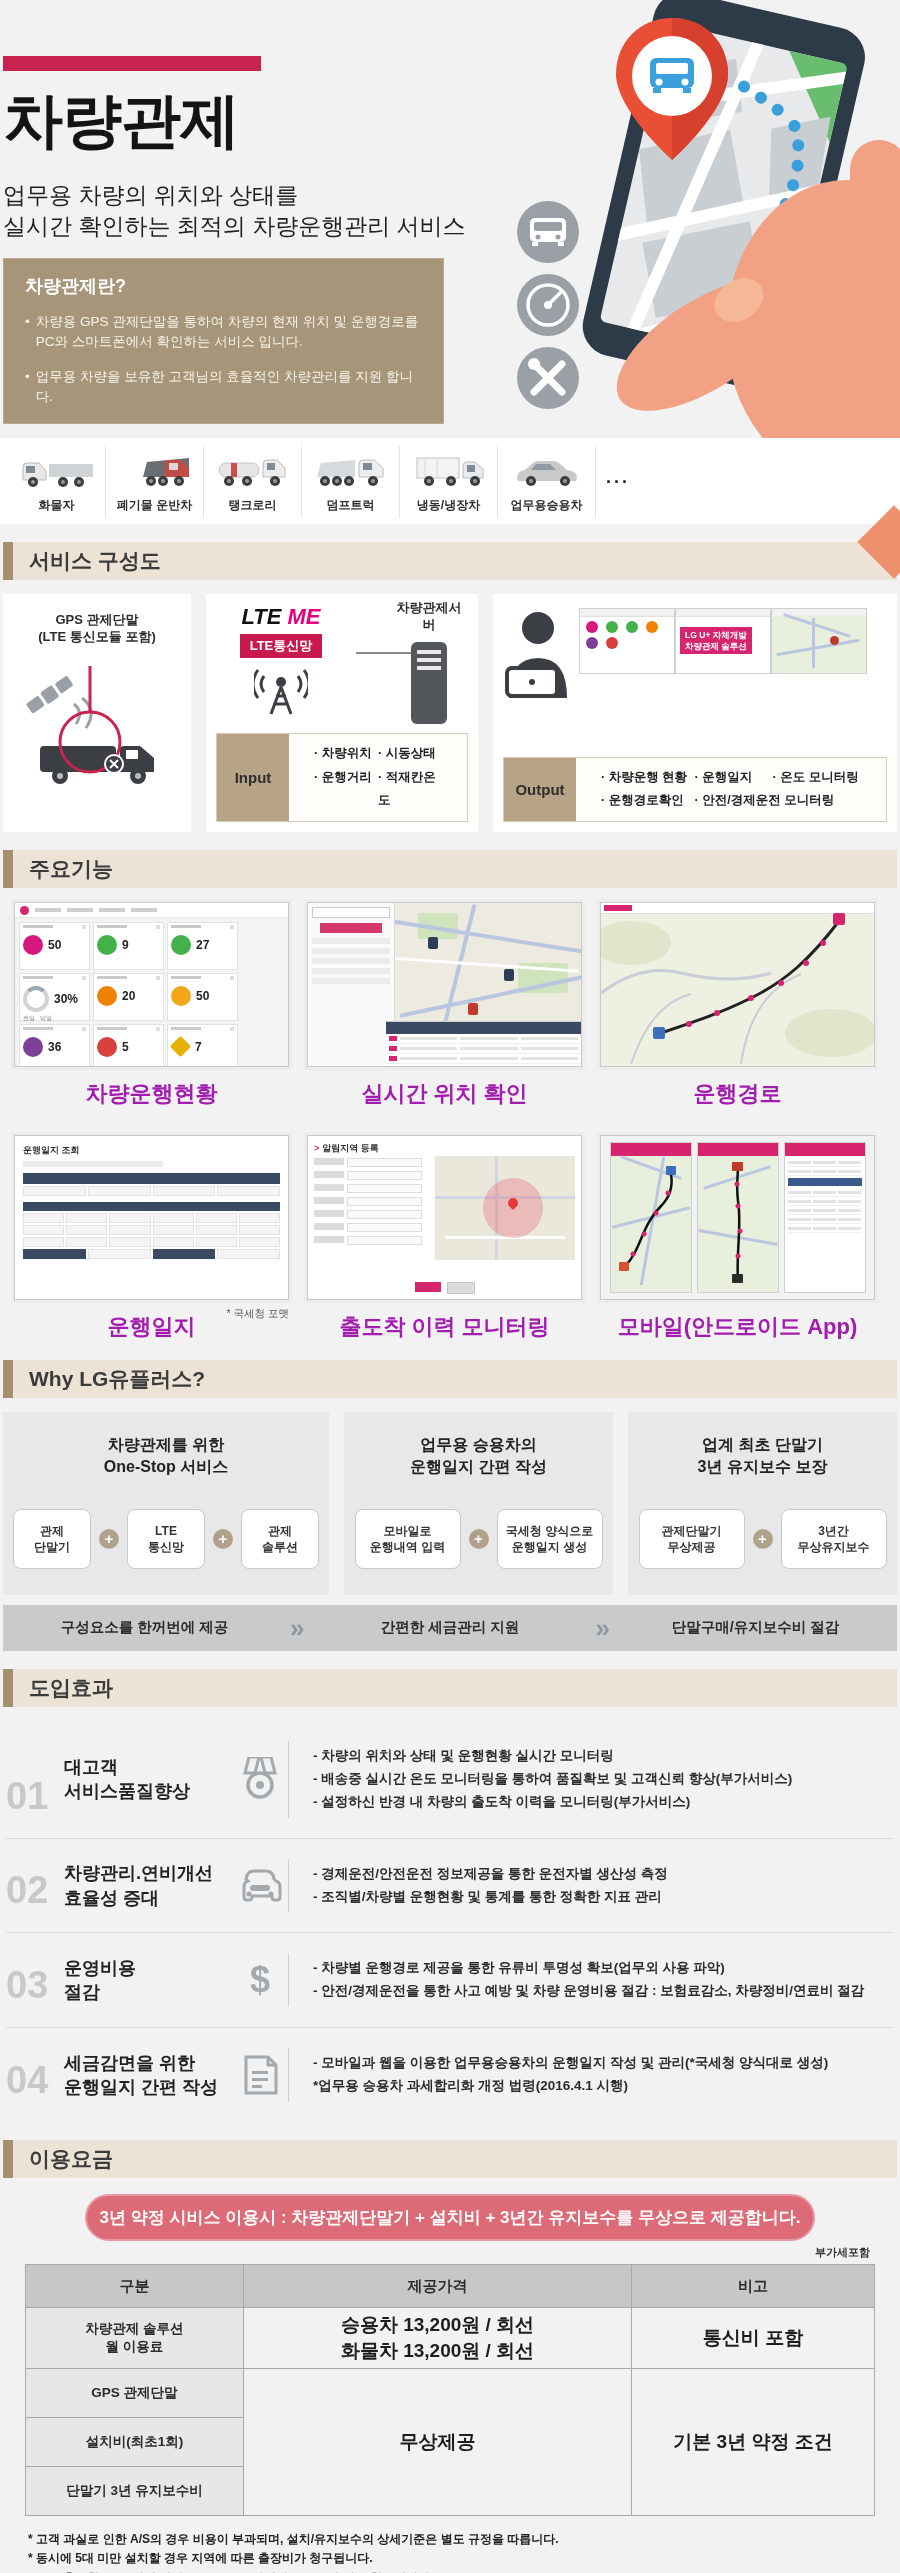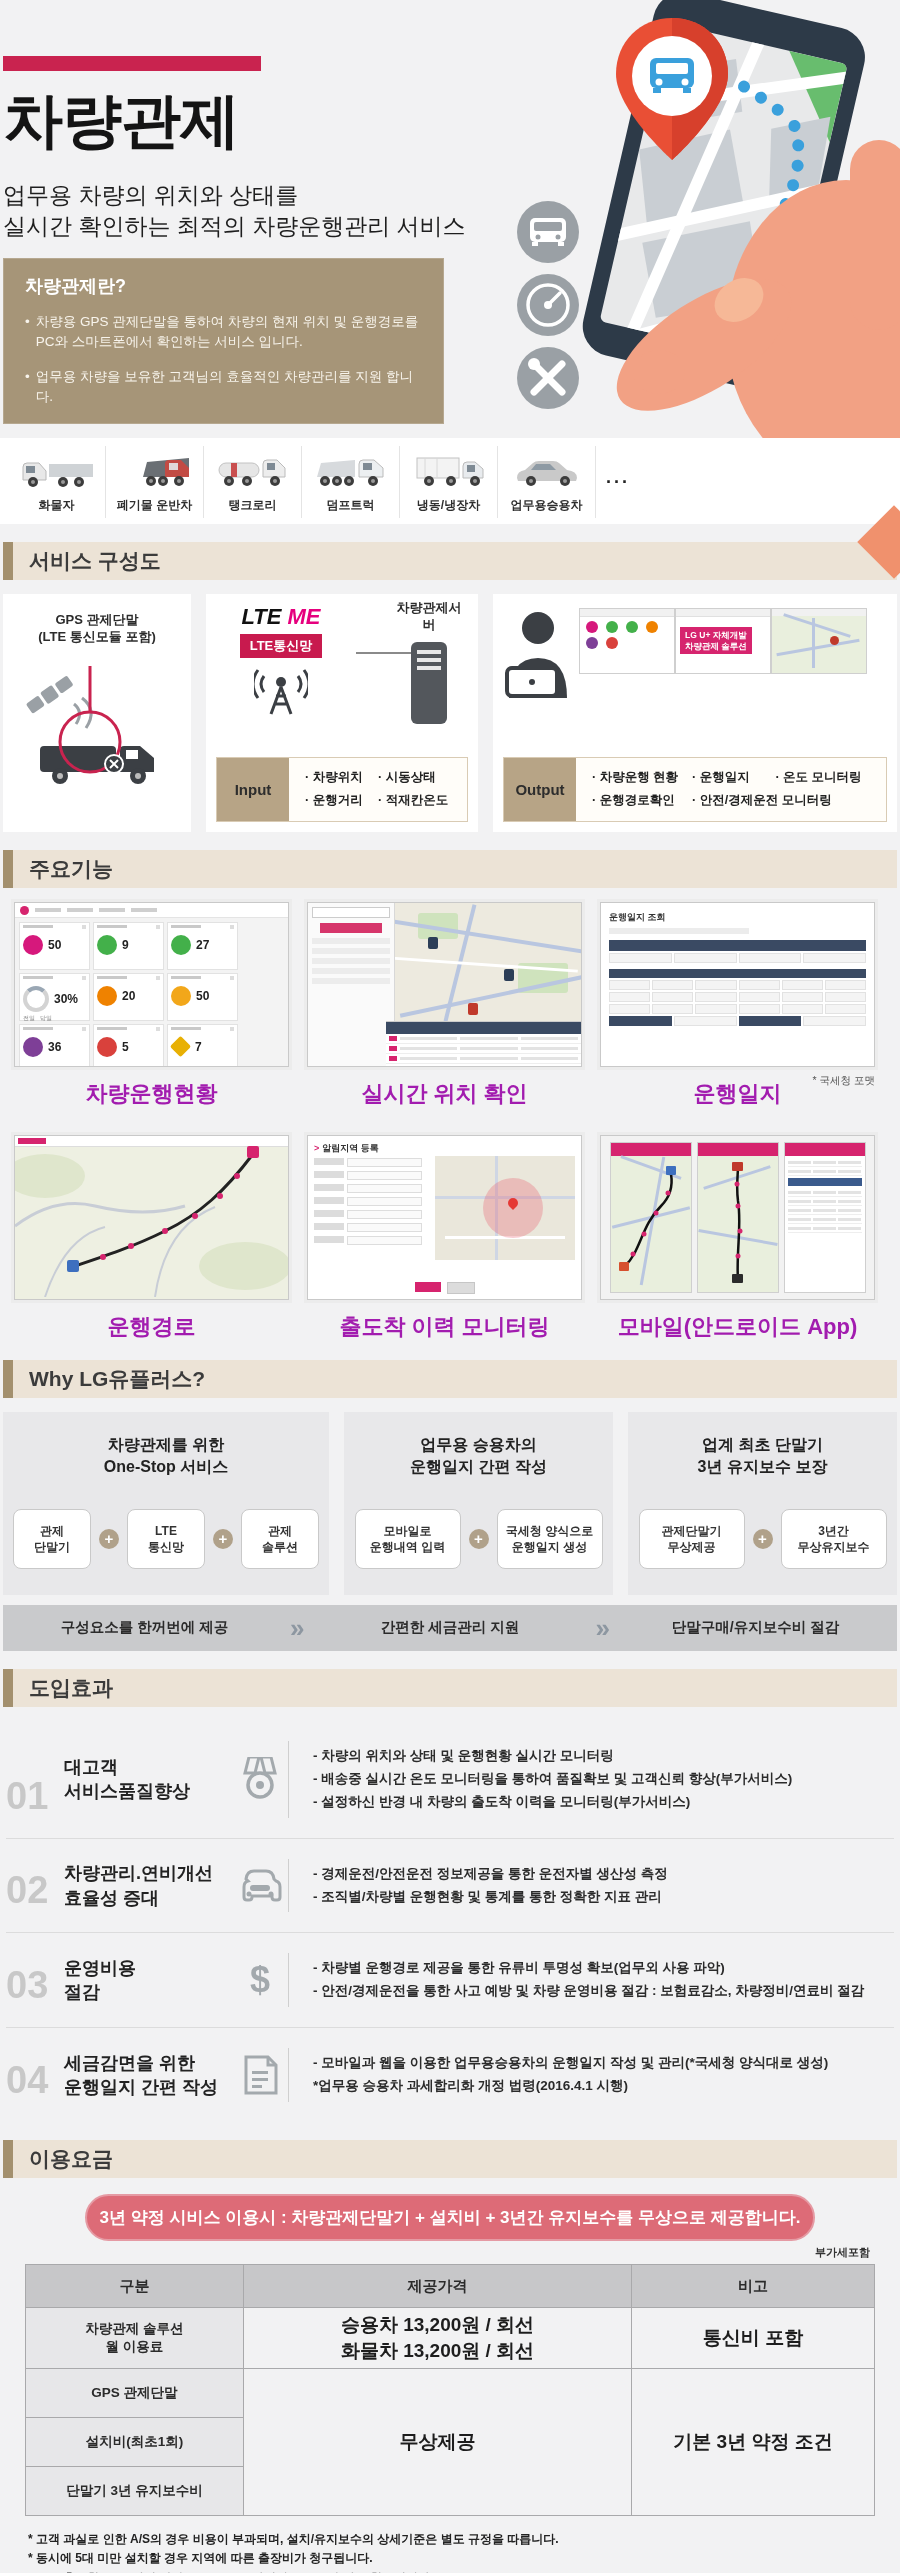--- a/index.html
+++ b/index.html
@@ -40,21 +40,21 @@
   .svc1 .cap,.svc2 .cap{font-size:13px;font-weight:bold;color:#2c2c2c;line-height:1.3;margin-top:8px;}
   .svc2{width:252px;height:218px;position:relative;}
   .svc3{flex:1;height:218px;position:relative;}
   .lte-logo{font-size:22px;font-weight:bold;font-style:italic;}
   .lte-logo .b{color:#111;}
   .lte-logo .m{color:#e6007e;}
   .lte-badge{display:inline-block;background:#c81a4e;color:#fff;font-size:13px;font-weight:bold;padding:3px 10px;margin-top:4px;}
   .net-line{position:absolute;left:150px;top:58px;width:56px;border-top:2px solid #8a8a8a;}
   .io-box{position:absolute;left:10px;right:10px;bottom:10px;display:flex;border:1px solid #d9cbb4;}
   .io-label{background:#b7a486;color:#2d2d2d;font-size:15px;font-weight:bold;display:flex;align-items:center;justify-content:center;width:72px;}
-  .io-list{flex:1;background:#fffdf9;padding:8px 16px;display:flex;flex-wrap:wrap;align-content:center;}
+  .io-list{flex:1;background:#fffdf9;padding:8px 25px;display:flex;flex-wrap:wrap;align-content:center;}
   .io-list span{font-size:12.5px;font-weight:bold;color:#222;line-height:1.9;}
   .in-list span{width:50%;}
   .out-list span:nth-child(1){width:36%;}
   .out-list span:nth-child(2){width:30%;}
   .out-list span:nth-child(3){width:34%;}
   .out-list span:nth-child(4){width:36%;}
   .out-list span:nth-child(5){width:64%;}
   .shots{position:absolute;left:86px;top:14px;display:flex;}
   .shot{width:94px;height:64px;background:#fff;border:1px solid #cfcfcf;position:relative;overflow:hidden;}
   .shot .hd{height:7px;background:#f1f1f1;border-bottom:1px solid #e0e0e0;}
@@ -642,69 +642,20 @@
                 <b></b>
                 <b></b>
               </div>
           </div>
         </div>
         <div class="fcap">실시간 위치 확인</div>
       </div>
 
       <div class="fcell">
         <div class="fimg">
-          <div class="jr">
-            <div class="t">운행일지 조회</div>
-            <div class="bar" style="width:140px;"></div>
-            <div class="dk"></div>
-            <div class="cell">
-                <i></i>
-                <i></i>
-                <i></i>
-                <i></i>
-              </div>
-            <div class="dk" style="height:9px;"></div>
-            <div class="cell">
-                <i></i>
-                <i></i>
-                <i></i>
-                <i></i>
-                <i></i>
-                <i></i>
-              </div>
-            <div class="cell">
-                <i></i>
-                <i></i>
-                <i></i>
-                <i></i>
-                <i></i>
-                <i></i>
-              </div>
-            <div class="cell">
-                <i></i>
-                <i></i>
-                <i></i>
-                <i></i>
-                <i></i>
-                <i></i>
-              </div>
-            <div class="cell">
-                <i style="background:#3a4a63;border-color:#3a4a63;"></i>
-                <i></i>
-                <i style="background:#3a4a63;border-color:#3a4a63;"></i>
-                <i></i>
-              </div>
-          </div>
-        </div>
-        <div class="fnote">* 국세청 포맷</div>
-        <div class="fcap">운행일지</div>
-      </div>
-
-      <div class="fcell">
-        <div class="fimg">
           <div class="rm">
             <div class="tb">
                 <i></i>
               </div>
             <svg class="route" width="273" height="161" viewBox="0 0 273 161">
               <path d="M0 90 q40-30 80-20 q50 12 90 0" stroke="#c8cdd6" stroke-width="3" fill="none"></path>
               <path d="M30 161 q20-60 60-70 M140 161 q10-70 60-90" stroke="#c8cdd6" stroke-width="2" fill="none"></path>
               <ellipse cx="30" cy="40" rx="40" ry="22" fill="#dfe6cc"></ellipse>
               <ellipse cx="230" cy="130" rx="46" ry="24" fill="#dfe6cc"></ellipse>
               <path d="M60 130 C90 120 120 110 150 95 C185 78 210 55 238 18" stroke="#222" stroke-width="3" fill="none"></path>
@@ -717,20 +668,69 @@
                   <circle cx="205" cy="60" r="3"></circle>
                   <circle cx="222" cy="40" r="3"></circle>
                   <circle cx="238" cy="18" r="3"></circle>
                 </g>
               <rect x="52" y="124" width="12" height="12" rx="2" fill="#3d6fbf"></rect>
               <rect x="232" y="10" width="12" height="12" rx="2" fill="#d6246e"></rect>
             </svg>
           </div>
         </div>
         <div class="fcap">운행경로</div>
+      </div>
+
+      <div class="fcell">
+        <div class="fimg">
+          <div class="jr">
+            <div class="t">운행일지 조회</div>
+            <div class="bar" style="width:140px;"></div>
+            <div class="dk"></div>
+            <div class="cell">
+                <i></i>
+                <i></i>
+                <i></i>
+                <i></i>
+              </div>
+            <div class="dk" style="height:9px;"></div>
+            <div class="cell">
+                <i></i>
+                <i></i>
+                <i></i>
+                <i></i>
+                <i></i>
+                <i></i>
+              </div>
+            <div class="cell">
+                <i></i>
+                <i></i>
+                <i></i>
+                <i></i>
+                <i></i>
+                <i></i>
+              </div>
+            <div class="cell">
+                <i></i>
+                <i></i>
+                <i></i>
+                <i></i>
+                <i></i>
+                <i></i>
+              </div>
+            <div class="cell">
+                <i style="background:#3a4a63;border-color:#3a4a63;"></i>
+                <i></i>
+                <i style="background:#3a4a63;border-color:#3a4a63;"></i>
+                <i></i>
+              </div>
+          </div>
+        </div>
+        <div class="fnote">* 국세청 포맷</div>
+        <div class="fcap">운행일지</div>
       </div>
 
       <div class="fcell">
         <div class="fimg">
           <div class="ar">
             <div class="hd"><em>&gt;</em><span>알림지역 등록</span></div>
             <div class="frm">
               <div class="r">
                   <i class="l"></i>
                   <i class="f"></i>

